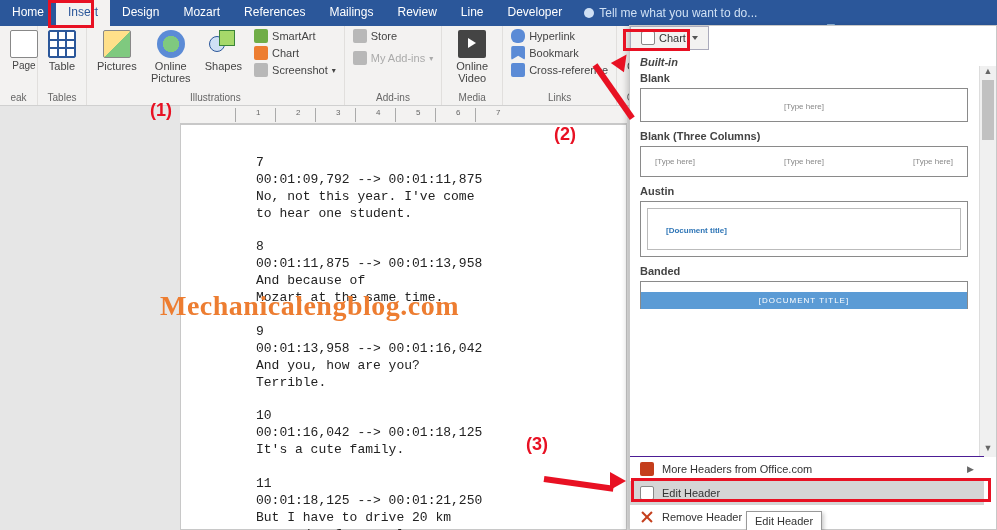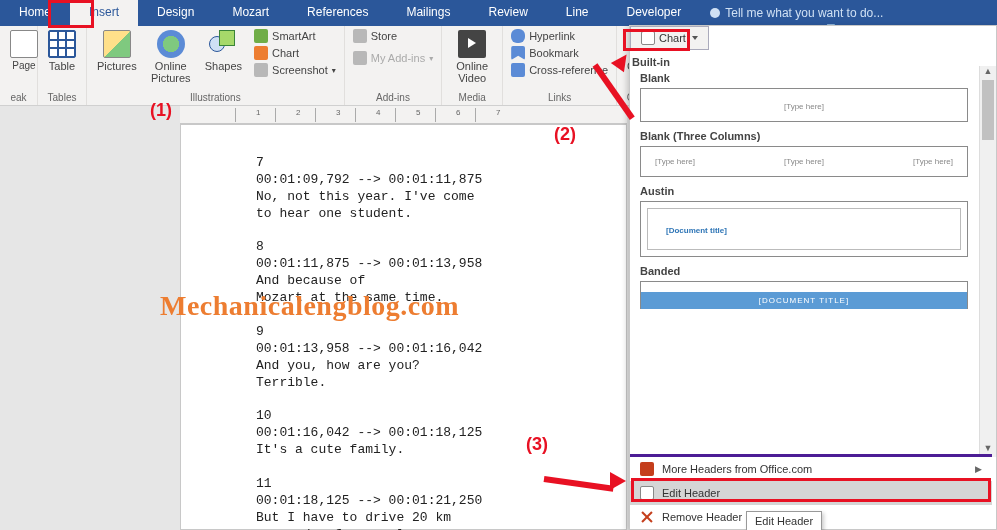--- a/index.html
+++ b/index.html
@@ -1,20 +1,20 @@
 <!DOCTYPE html>
 <html><head>
 <meta charset="utf-8">
 <style>
   * { box-sizing: border-box; margin: 0; padding: 0; font-family: "Segoe UI", Tahoma, sans-serif; }
   body { width: 997px; height: 530px; background: #fff; overflow: hidden; position: relative; }
 
   
   .tabbar { height: 26px; background: #2b579a; display: flex; align-items: stretch; color: #fff; font-size: 12px; }
-  .tab { padding: 5px 19px 4px; cursor: default; text-align: right; }
+  .tab { padding: 5px 12px 4px; cursor: default; text-align: right; }
   .tab.active { background: #f3f2f1; color: #2b579a; }
   .tellme { padding: 5px 10px; color: #cfe0f4; display: flex; align-items: center; gap: 5px; }
   .bulb { width: 10px; height: 10px; border-radius: 50%; background: #cfe0f4; }
 
   
   .ribbon { height: 80px; background: #f3f2f1; border-bottom: 1px solid #d0d0d0; display: flex; font-size: 11px; color: #444; }
   .group { border-right: 1px solid #e1dfdd; padding: 2px 6px 0; display: flex; flex-direction: column; justify-content: space-between; }
   .group-label { text-align: center; color: #666; font-size: 10px; padding-bottom: 2px; }
   .grbody { display: flex; align-items: flex-start; gap: 6px; }
   .bigbtn { display: flex; flex-direction: column; align-items: center; gap: 2px; padding: 2px 4px; }
@@ -63,33 +63,33 @@
   .ruler .marks span { width:40px; border-left:1px solid #aaa; padding-left:20px; height:14px; }
   .pagewrap { position:absolute; left:180px; top:18px; right:370px; bottom:0; background:#fff; border:1px solid #c8c8c8; }
   .doc { position:absolute; left:75px; top:30px; font-family: "Courier New", monospace; font-size:13px; color:#222; line-height:1.3; white-space:pre; }
   .watermark { position:absolute; left:160px; top:290px; font-family: Georgia, serif; font-size:28px; font-weight:bold; color:#ed7d31; letter-spacing:0.5px; z-index: 5; }
 
   
   .dropdown { position:absolute; right:0; top:25px; width:368px; bottom:0; background:#fff; border:1px solid #c8c8c8; box-shadow:-2px 2px 6px rgba(0,0,0,0.2); z-index:40; font-size:11px; color:#333; }
   .dd-btn { position:absolute; left:0; top:0; height:24px; padding:3px 10px; background:#f3f2f1; border:1px solid #aab; display:flex; align-items:center; gap:4px; font-size:11px; }
   .dd-btn .ic { width:14px; height:14px; }
   .dd-btn .caret { border-top:4px solid #555; border-left:3px solid transparent; border-right:3px solid transparent; margin-left:2px; }
-  .dd-head { padding:6px 2px 4px; font-weight:600; color:#444; }
+  .dd-head { padding:6px 10px 4px; font-weight:600; color:#444;font-style:italic; }
   .dd-scroll { position:absolute; left:0; right:18px; top:40px; bottom:72px; overflow:hidden; padding:0 10px; }
   .scrollbar { position:absolute; right:0; top:40px; bottom:72px; width:17px; background:#f0f0f0; border-left:1px solid #ddd; }
   .scrollbar .thumb { position:absolute; left:2px; right:2px; top:14px; height:60px; background:#c1c1c1; }
   .scrollbar .arr { position:absolute; left:0; right:0; height:14px; text-align:center; font-size:9px; color:#666; }
   .gallery-label { font-size:11px; color:#444; margin:6px 0 4px; font-weight: 600; }
   .gallery-item { border:1px solid #8a8a8a; padding:10px 14px; margin-bottom:8px; background:#fff; }
   .gallery-item.inner { border:1px solid #bbb; padding:14px 18px; }
   .ph { font-size:8px; color:#888; }
   .threec { display:flex; justify-content:space-between; }
   .austin-t { color:#2e75b6; font-size:8px; font-weight:600; }
   .banded-bar { background:#5b9bd5; color:#fff; text-align:center; font-size:8px; padding:4px; letter-spacing:1px; }
-  .dd-footer { position:absolute; left:0; right:4px; bottom:0; border-top:3px solid #4c1d95; }
+  .dd-footer { position:absolute; left:0; right:12px; bottom:0; border-top:1px solid #4c1d95; }
   .dd-fitem { display:flex; align-items:center; gap:8px; padding:4px 10px; height:24px; }
   .dd-fitem:hover,.dd-fitem.hover { background:#d5d5d5; }
   .dd-fitem .ic { width:14px; height:14px; }
   .dd-fitem .chev { margin-left:auto; font-size:9px; color:#666; }
   .dd-fitem.disabled { color:#aaa; }
   .tooltip { position:absolute; left:116px; bottom:-2px; background:#fff; border:1px solid #999; padding:3px 8px; font-size:11px; box-shadow:2px 2px 4px rgba(0,0,0,0.2); z-index:60; }
 
   
   .ribbon-right { position:absolute; left:740px; top:26px; right:0; height:22px; background:#f3f2f1; display:flex; align-items:center; gap:10px; font-size:11px; color:#444; padding-left:10px; z-index:35; }
 </style>

